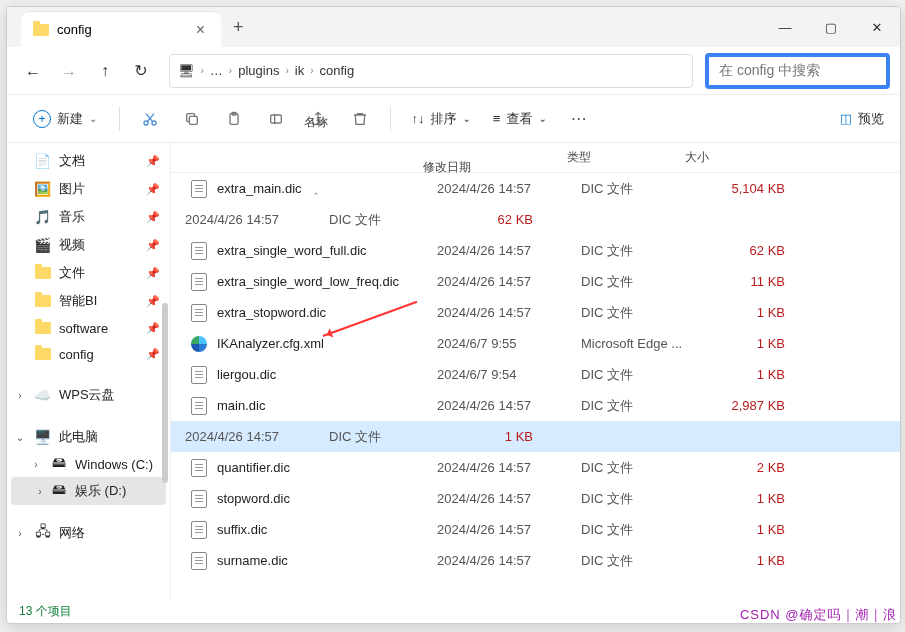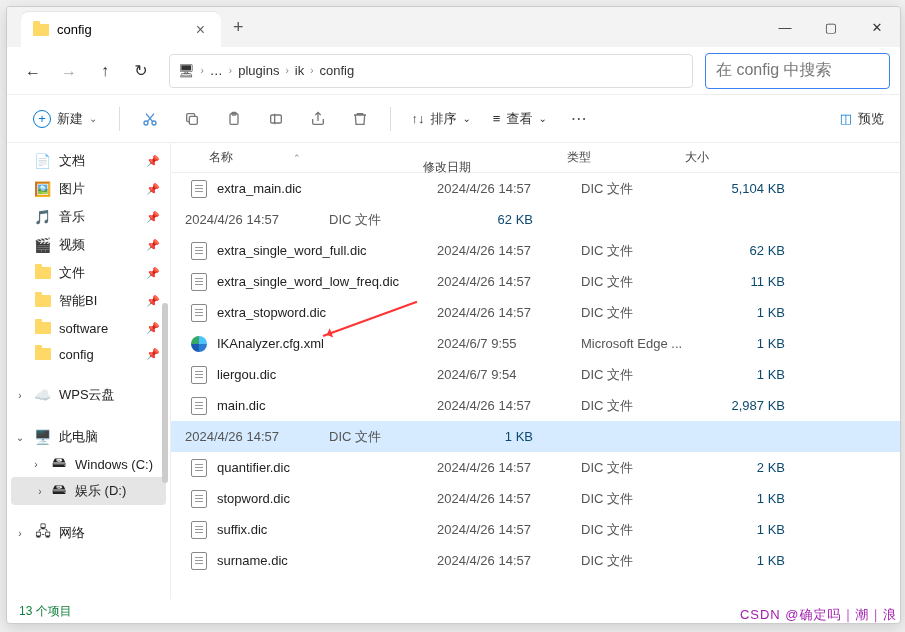--- a/index.html
+++ b/index.html
@@ -10,51 +10,51 @@
     .tab-close { margin-left: auto; font-size: 16px; color: #666; padding: 0 4px; }
     .new-tab { display:flex; align-items:center; padding:0 12px; color:#555; font-size:18px;}
     .win-controls { margin-left: auto; display: flex; }
     .win-btn { width: 46px; display: flex; align-items: center; justify-content: center; font-size: 13px; color: #333; }
     .addr-bar { height: 48px; display: flex; align-items: center; padding: 0 10px; gap: 4px; border-bottom: 1px solid #eee; }
     .nav-btn { width: 32px; height: 32px; display: flex; align-items: center; justify-content: center; color: #333; border-radius: 4px; font-size: 16px; }
     .nav-btn.disabled { color: #aaa; }
     .path-box { flex: 1; height: 34px; border: 1px solid #ddd; border-radius: 4px; display: flex; align-items: center; padding: 0 8px; margin: 0 8px; gap: 6px; font-size: 13px; color: #333; }
     .crumb { display: flex; align-items: center; gap: 8px; }
     .crumb-sep { color: #888; font-size: 10px; }
-    .search-box { width: 185px; height: 36px; border: 1px solid #3b82f6; border-radius: 4px; display:flex; align-items:center; padding:0 10px; color:#777; font-size:16px;}
+    .search-box { width: 185px; height: 36px; border: 4px solid #3b82f6; border-radius: 4px; display:flex; align-items:center; padding:0 10px; color:#777; font-size:14px;}
     .toolbar { height: 48px; display: flex; align-items: center; padding: 0 16px; gap: 6px; border-bottom: 1px solid #eee; }
     .tool-new { display:flex; align-items:center; gap:6px; padding:4px 10px; font-size:13px; color:#333; border-radius:4px;}
     .tool-new .plus-circ { width:18px;height:18px;border:1.5px solid #0078d4;border-radius:50%;color:#0078d4;display:flex;align-items:center;justify-content:center;font-size:13px;line-height:1;}
     .tool-btn { width: 36px; height:32px; display:flex;align-items:center;justify-content:center;color:#555; }
     .tool-sort, .tool-view { display:flex;align-items:center;gap:6px;font-size:13px;color:#333;padding:4px 8px;}
     .tool-sep { width:1px; height:24px; background:#ddd; margin:0 6px;}
     .tool-preview { margin-left:auto; display:flex;align-items:center;gap:6px;font-size:13px;color:#333;}
     .body-split { display:flex; flex:1; min-height:0; }
     .sidebar { width: 164px; border-right:1px solid #eee; padding:4px 0; overflow:hidden; position:relative;}
     .side-item { display:flex; align-items:center; gap:8px; padding:5px 0 5px 28px; font-size:13px; color:#222; position:relative; }
     .side-item.child { padding-left: 44px; }
     .side-item.selected { background:#e5e5e5; border-radius:4px; margin:0 4px; padding-left:40px;}
     .expander { position:absolute; left:6px; font-size:10px; color:#555; width:14px; text-align:center;}
     .pin { position:absolute; right:10px; color:#999; font-size:11px;}
     .side-icon { width:16px; height:16px; display:flex;align-items:center;justify-content:center; font-size:14px; }
     .folder-icon { width:16px;height:12px;background:#ffd968;border-radius:1px;position:relative; }
     .folder-icon::before{content:'';position:absolute;top:-3px;left:0;width:7px;height:4px;background:#ffd968;border-radius:1px 1px 0 0;}
     .content { flex:1; display:flex; flex-direction:column; min-height:0;}
     .col-headers { display:flex; font-size:12px; color:#444; border-bottom:1px solid #eee; height:30px; align-items:center;}
-    .ch-name { width:252px; padding-left:38px; display:flex; align-items:center; gap:60px;}
+    .ch-name { width:252px; padding-left:38px; display:flex; align-items:center; gap:60px;flex-direction:column;}
     .ch-date { width:144px;margin-top:20px;}
     .ch-type { width:118px;}
     .ch-size { width:86px; text-align:left;}
     .rows { overflow:auto; flex:1; }
     .file-row { display:flex; align-items:center; height:31px; font-size:13px; color:#222; padding-left:14px;}
     .file-row.selected { background:#d6ebff;}
     .cell-name { width:252px; display:flex; align-items:center; gap:10px; padding-left:6px;}
     .cell-date { width:144px; color:#555;}
     .cell-type { width:118px; color:#555;}
-    .cell-size { width:86px; text-align:right; color:#0c4a6e;}
+    .cell-size { width:86px; text-align:right; color:#b91c1c;}
     .file-ic { width:16px;height:18px;border:1.2px solid #888;border-radius:2px;position:relative;flex-shrink:0;}
     .file-ic .lines { position:absolute;left:3px;right:3px;top:4px;height:8px;background:repeating-linear-gradient(#999 0 1px, transparent 1px 3px);}
     .edge-ic { width:16px;height:16px;border-radius:50%;background:conic-gradient(#4cc2ff 0 25%, #2b7cd3 25% 50%, #1b59b3 50% 75%, #37a864 75% 100%);flex-shrink:0;}
     .status-bar { height:24px; display:flex;align-items:center;padding:0 12px;font-size:12px;color:#15803d;}
     .arrow { position:absolute; top:335px; left:323px; width:100px; height:2px; background:#ff3333; transform:rotate(-20deg); transform-origin:left center; pointer-events:none;}
     .arrow::before{content:'';position:absolute;left:-1px;top:-4px;border:5px solid transparent;border-right-color:#ff3333;}
     .sort-caret{font-size:9px;color:#888;}
     .watermark { position:absolute; bottom:8px; right:8px; font-size:13px; color:#a21caf; letter-spacing:1px;}
     .side-scrollbar { position:absolute; right:2px; top:160px; width:6px; height:180px; background:#ccc; border-radius:3px;}
     .side-gap { height:14px;}

